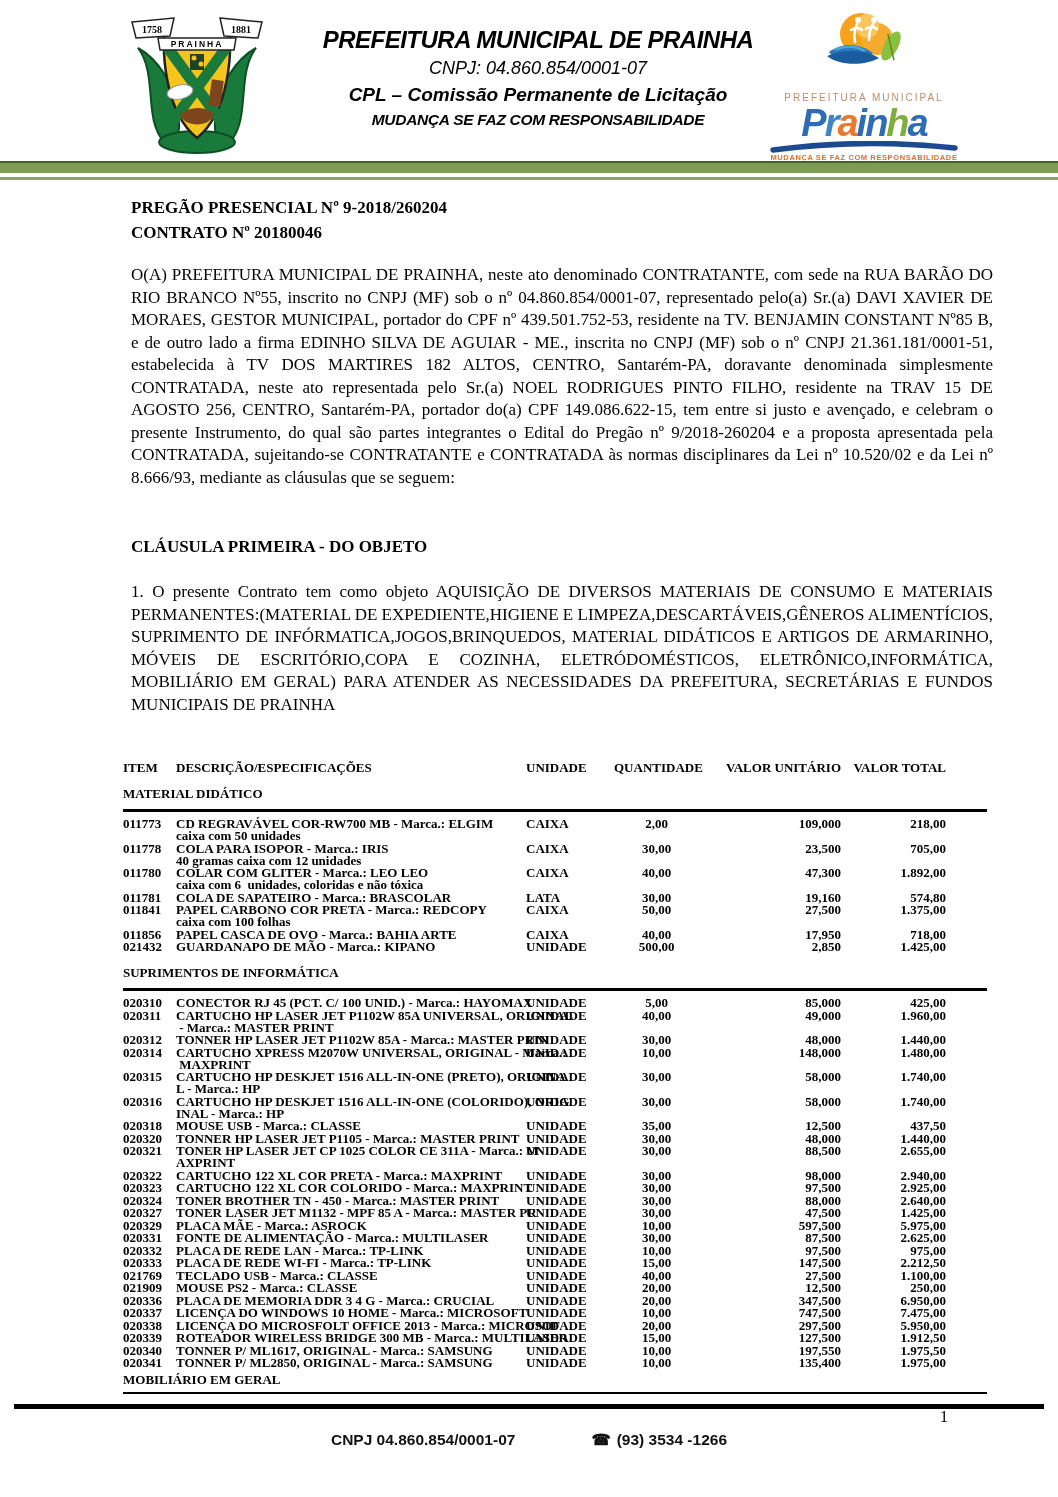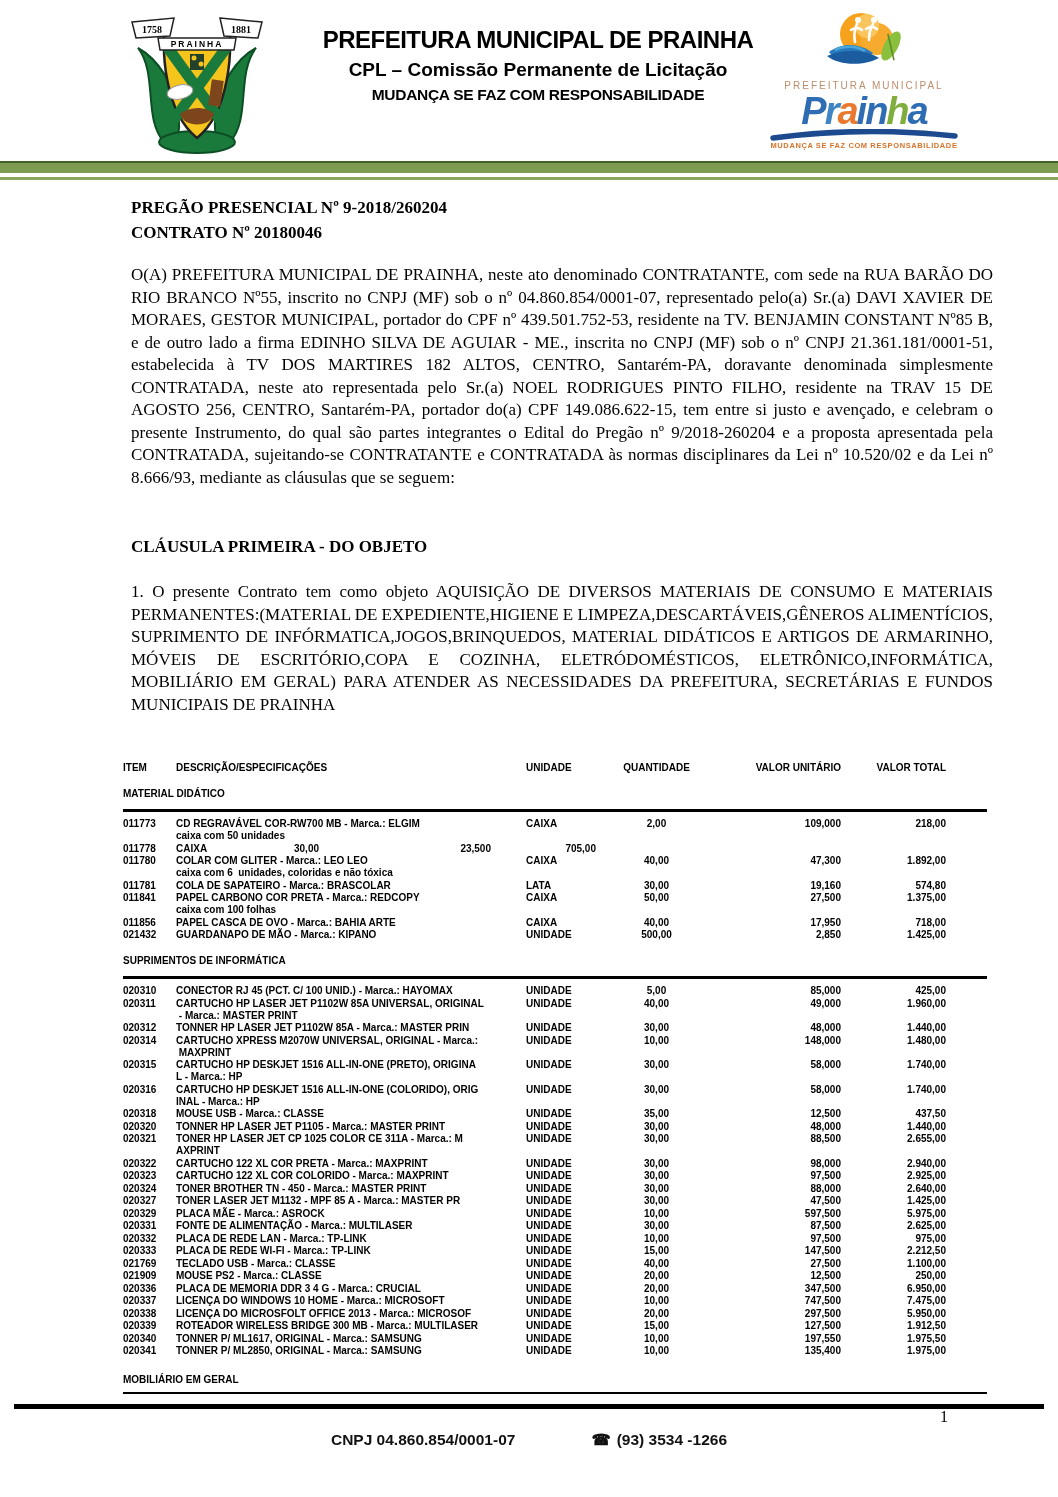--- a/index.html
+++ b/index.html
@@ -2,52 +2,52 @@
 <html><head>
 <meta charset="utf-8">
 <style>
   html,body{margin:0;padding:0;background:#888;}
   .page{position:relative;width:1058px;height:1497px;background:#fff;margin:0 auto;
         font-family:"Liberation Serif",serif;color:#000;overflow:hidden;}
 
   
   .crest{position:absolute;left:128px;top:14px;width:138px;height:144px;}
   .head-center{position:absolute;left:268px;top:26px;width:540px;text-align:center;
-               font-family:"Liberation Sans",sans-serif;}
+               font-family:"Liberation Sans",sans-serif;font-style:italic;}
   .h-title{font-size:24px;font-weight:bold;letter-spacing:-0.5px;line-height:28px;}
   .h-cnpj{font-size:18px;margin-top:3px;line-height:22px;}
   .h-cpl{font-size:19px;font-weight:bold;margin-top:4px;line-height:23px;}
   .h-motto{font-size:15.5px;font-weight:bold;margin-top:5px;letter-spacing:-0.3px;}
 
   .logo{position:absolute;left:765px;top:8px;width:198px;text-align:center;
         font-family:"Liberation Sans",sans-serif;}
   .logo-emblem{display:block;margin:0 auto;}
-  .logo-top-label{font-size:10px;letter-spacing:2px;color:#bd8e6d;margin-top:6px;white-space:nowrap;}
+  .logo-top-label{font-size:10px;letter-spacing:2px;color:#bd8e6d;margin-top:18px;white-space:nowrap;}
   .logo-wordmark{font-size:38px;line-height:40px;font-weight:bold;font-style:italic;
                  letter-spacing:-2px;white-space:nowrap;}
   .logo-swoosh{display:block;margin:-2px auto 0 auto;}
   .logo-motto{font-size:7.5px;font-weight:bold;color:#d8732a;letter-spacing:0.6px;white-space:nowrap;}
 
   .bar-main{position:absolute;left:0;top:161px;width:1058px;height:10px;background:#7d9b51;
             border-top:2px solid #42612c;}
   .bar-thin{position:absolute;left:0;top:177px;width:1058px;height:3px;background:#8ba75f;}
 
   
   .doc-line{position:absolute;left:131px;width:862px;font-size:17px;line-height:22.5px;}
   .b{font-weight:bold;}
   #pregao{top:197px;}
   #contrato{top:222px;}
   #intro{top:264px;text-align:justify;}
   #clausula{top:536px;}
   #objeto{top:581px;text-align:justify;}
 
   
   #items-table{position:absolute;left:123px;top:762px;width:864px;height:648px;
-               font-family:Liberation Sans, sans-serif;font-weight:bold;
-               font-size:10px;line-height:12px;}
+               font-family:Liberation Serif, serif;font-weight:bold;
+               font-size:13px;line-height:12px;}
   .trow{display:flex;align-items:flex-start;white-space:pre;margin-bottom:0.5px;}
   .c{flex:none;overflow:visible;}
   .c-item{width:53px;}
   .c-desc{width:350px;}
   .c-unid{width:88px;}
   .c-qtd{width:85px;text-align:center;}
   .c-unit{width:142px;text-align:right;}
   .c-total{width:105px;text-align:right;}
   .section-label{margin-top:14px;white-space:pre;}
   .section-rule{height:3px;background:#000;margin:9px 0 6px 0;width:864px;}
@@ -89,20 +89,21 @@
     <circle cx="73" cy="50" r="2.5" fill="#f5c51d"></circle>
     <ellipse cx="52" cy="78" rx="13" ry="7" fill="#fff" stroke="#9a9a9a" transform="rotate(-12 52 78)"></ellipse>
     <rect x="82" y="66" width="12" height="26" fill="#7c451c" transform="rotate(8 88 79)"></rect>
     <path d="M52,100 C62,92 78,92 86,100 C82,114 56,114 52,100 Z" fill="#7c451c"></path>
     <path d="M30,24 L108,24 L106,36 L32,36 Z" fill="#fff" stroke="#222" stroke-width="1.5"></path>
     <text x="69" y="33" font-size="8.5" font-family="Liberation Sans, sans-serif" font-weight="bold" text-anchor="middle" letter-spacing="2">PRAINHA</text>
   </svg>
 
   <div class="head-center">
     <div class="h-title">PREFEITURA MUNICIPAL DE PRAINHA</div>
+    <div class="h-cnpj">CNPJ: 04.860.854/0001-07</div>
     <div class="h-cpl">CPL – Comissão Permanente de Licitação</div>
     <div class="h-motto">MUDANÇA SE FAZ COM RESPONSABILIDADE</div>
   </div>
 
   <div class="logo">
     <svg class="logo-emblem" width="98" height="66" viewBox="0 0 98 66">
       <circle cx="46" cy="26" r="21" fill="#f6a21c"></circle>
       <circle cx="62" cy="31" r="16" fill="#f7ab2e"></circle>
       <circle cx="52" cy="18" r="12" fill="#fbc55e"></circle>
       <ellipse cx="76" cy="38" rx="7" ry="16" fill="#8bbf3e" transform="rotate(28 76 38)"></ellipse>
@@ -134,21 +135,21 @@
   <div id="contrato" class="doc-line b">CONTRATO Nº 20180046</div>
   <div id="intro" class="doc-line">O(A) PREFEITURA MUNICIPAL DE PRAINHA, neste ato denominado CONTRATANTE, com sede na RUA BARÃO DO RIO BRANCO Nº55, inscrito no CNPJ (MF) sob o nº 04.860.854/0001-07, representado pelo(a) Sr.(a) DAVI XAVIER DE MORAES, GESTOR MUNICIPAL,  portador do CPF nº 439.501.752-53, residente na TV. BENJAMIN CONSTANT Nº85 B,  e de outro lado a firma EDINHO SILVA DE AGUIAR - ME., inscrita no CNPJ (MF) sob o nº CNPJ 21.361.181/0001-51, estabelecida à TV DOS MARTIRES 182 ALTOS, CENTRO, Santarém-PA, doravante denominada simplesmente CONTRATADA, neste ato representada pelo Sr.(a) NOEL RODRIGUES PINTO FILHO, residente na TRAV 15 DE AGOSTO 256, CENTRO, Santarém-PA, portador do(a) CPF 149.086.622-15,  tem entre si justo e avençado, e celebram o presente Instrumento, do qual são partes integrantes o Edital do Pregão nº 9/2018-260204 e a proposta apresentada pela CONTRATADA, sujeitando-se CONTRATANTE  e CONTRATADA às normas disciplinares da Lei nº 10.520/02 e da Lei nº 8.666/93, mediante as cláusulas que se seguem:</div>
   <div id="clausula" class="doc-line b">CLÁUSULA PRIMEIRA - DO OBJETO</div>
   <div id="objeto" class="doc-line">1. O presente Contrato tem como objeto AQUISIÇÃO DE DIVERSOS MATERIAIS DE CONSUMO E MATERIAIS PERMANENTES:(MATERIAL DE EXPEDIENTE,HIGIENE E LIMPEZA,DESCARTÁVEIS,GÊNEROS ALIMENTÍCIOS, SUPRIMENTO DE INFÓRMATICA,JOGOS,BRINQUEDOS, MATERIAL DIDÁTICOS E ARTIGOS DE ARMARINHO, MÓVEIS DE ESCRITÓRIO,COPA E COZINHA, ELETRÓDOMÉSTICOS, ELETRÔNICO,INFORMÁTICA, MOBILIÁRIO EM GERAL) PARA ATENDER AS NECESSIDADES DA PREFEITURA, SECRETÁRIAS E FUNDOS MUNICIPAIS DE PRAINHA</div>
 
   <div id="items-table">
       <div class="trow"><div class="c c-item">ITEM</div><div class="c c-desc">DESCRIÇÃO/ESPECIFICAÇÕES</div><div class="c c-unid">UNIDADE</div><div class="c c-qtd">QUANTIDADE</div><div class="c c-unit">VALOR UNITÁRIO</div><div class="c c-total">VALOR TOTAL</div></div>
       <div class="section-label">MATERIAL DIDÁTICO</div>
       <div class="section-rule"></div>
       <div class="trow"><div class="c c-item">011773</div><div class="c c-desc"><div>CD REGRAVÁVEL COR-RW700 MB - Marca.: ELGIM</div><div>caixa com 50 unidades</div></div><div class="c c-unid">CAIXA</div><div class="c c-qtd">2,00</div><div class="c c-unit">109,000</div><div class="c c-total">218,00</div></div>
-      <div class="trow"><div class="c c-item">011778</div><div class="c c-unid">CAIXA</div><div class="c c-qtd">30,00</div><div class="c c-unit">23,500</div><div class="c c-total">705,00</div></div>
+      <div class="trow"><div class="c c-item">011778</div><div class="c c-desc"><div>COLA PARA ISOPOR - Marca.: IRIS</div><div>40 gramas caixa com 12 unidades</div></div><div class="c c-unid">CAIXA</div><div class="c c-qtd">30,00</div><div class="c c-unit">23,500</div><div class="c c-total">705,00</div></div>
       <div class="trow"><div class="c c-item">011780</div><div class="c c-desc"><div>COLAR COM GLITER - Marca.: LEO LEO</div><div>caixa com 6  unidades, coloridas e não tóxica</div></div><div class="c c-unid">CAIXA</div><div class="c c-qtd">40,00</div><div class="c c-unit">47,300</div><div class="c c-total">1.892,00</div></div>
       <div class="trow"><div class="c c-item">011781</div><div class="c c-desc"><div>COLA DE SAPATEIRO - Marca.: BRASCOLAR</div></div><div class="c c-unid">LATA</div><div class="c c-qtd">30,00</div><div class="c c-unit">19,160</div><div class="c c-total">574,80</div></div>
       <div class="trow"><div class="c c-item">011841</div><div class="c c-desc"><div>PAPEL CARBONO COR PRETA - Marca.: REDCOPY</div><div>caixa com 100 folhas</div></div><div class="c c-unid">CAIXA</div><div class="c c-qtd">50,00</div><div class="c c-unit">27,500</div><div class="c c-total">1.375,00</div></div>
       <div class="trow"><div class="c c-item">011856</div><div class="c c-desc"><div>PAPEL CASCA DE OVO - Marca.: BAHIA ARTE</div></div><div class="c c-unid">CAIXA</div><div class="c c-qtd">40,00</div><div class="c c-unit">17,950</div><div class="c c-total">718,00</div></div>
       <div class="trow"><div class="c c-item">021432</div><div class="c c-desc"><div>GUARDANAPO DE MÃO - Marca.: KIPANO</div></div><div class="c c-unid">UNIDADE</div><div class="c c-qtd">500,00</div><div class="c c-unit">2,850</div><div class="c c-total">1.425,00</div></div>
       <div class="section-label">SUPRIMENTOS DE INFORMÁTICA</div>
       <div class="section-rule"></div>
       <div class="trow"><div class="c c-item">020310</div><div class="c c-desc"><div>CONECTOR RJ 45 (PCT. C/ 100 UNID.) - Marca.: HAYOMAX</div></div><div class="c c-unid">UNIDADE</div><div class="c c-qtd">5,00</div><div class="c c-unit">85,000</div><div class="c c-total">425,00</div></div>
       <div class="trow"><div class="c c-item">020311</div><div class="c c-desc"><div>CARTUCHO HP LASER JET P1102W 85A UNIVERSAL, ORIGINAL</div><div> - Marca.: MASTER PRINT</div></div><div class="c c-unid">UNIDADE</div><div class="c c-qtd">40,00</div><div class="c c-unit">49,000</div><div class="c c-total">1.960,00</div></div>
       <div class="trow"><div class="c c-item">020312</div><div class="c c-desc"><div>TONNER HP LASER JET P1102W 85A - Marca.: MASTER PRIN</div></div><div class="c c-unid">UNIDADE</div><div class="c c-qtd">30,00</div><div class="c c-unit">48,000</div><div class="c c-total">1.440,00</div></div>

